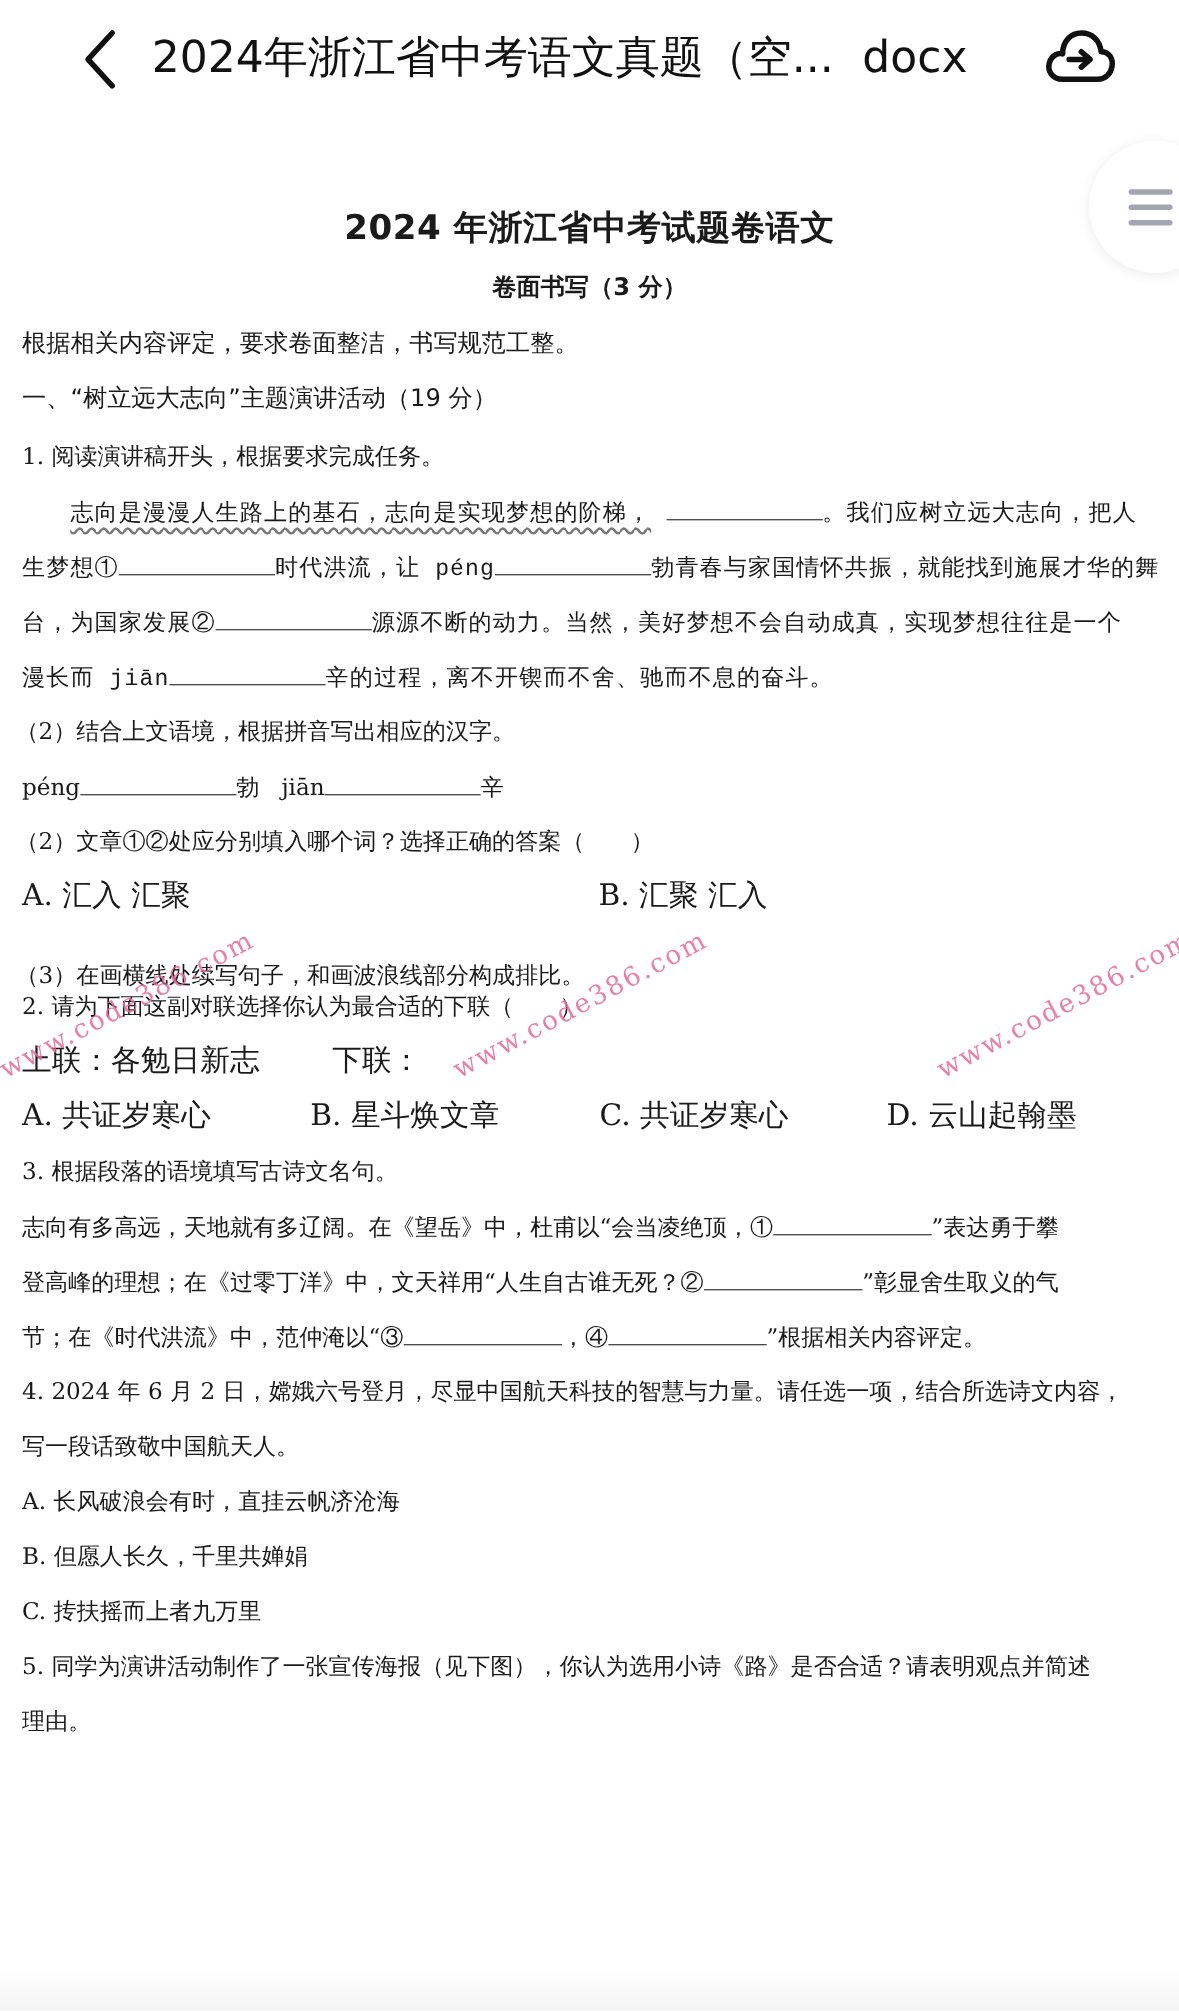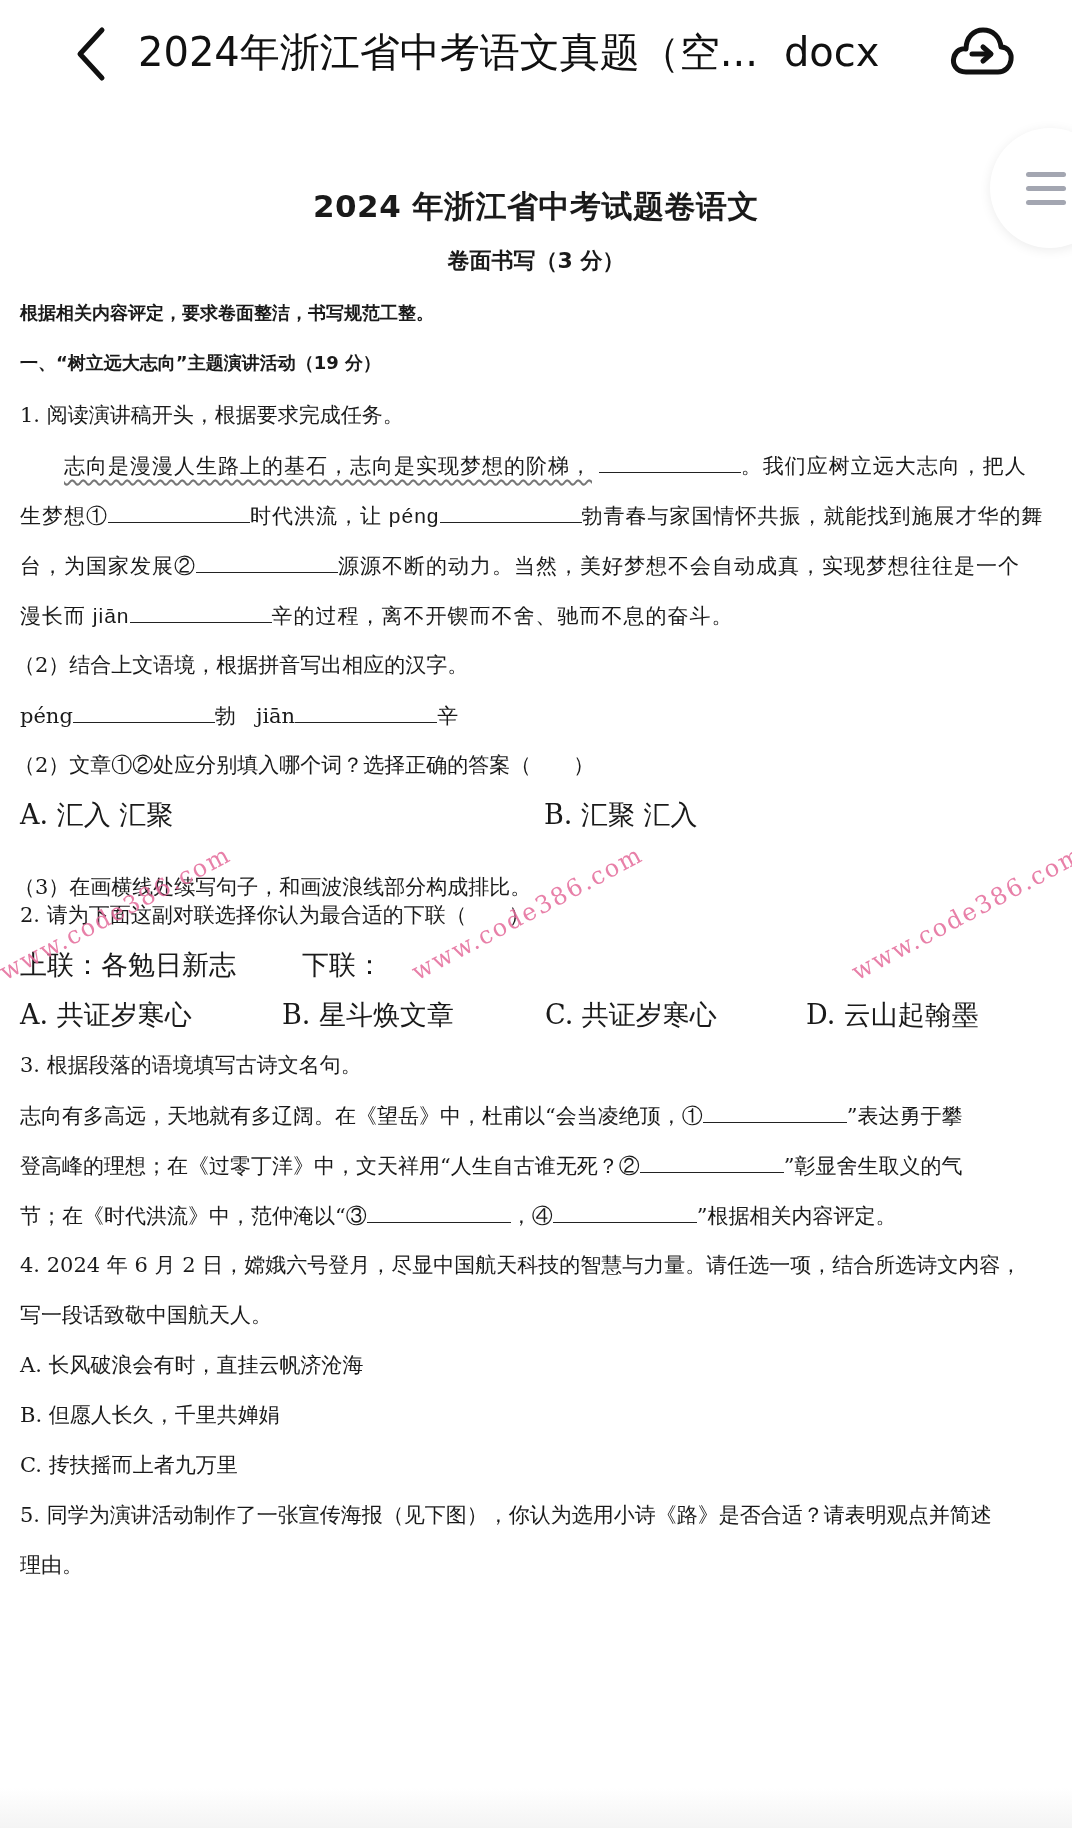--- a/index.html
+++ b/index.html
@@ -22,24 +22,24 @@
     border-radius: 60px; background: #fff;
     box-shadow: 0 2px 12px rgba(0,0,0,0.08);
     cursor: pointer;
   }
   .toc-btn .bar { position: absolute; left: 36px; width: 40px; height: 5px; border-radius: 3px; background: #a3a6b1; }
 
   .page { position: absolute; left: 0; top: 108px; width: 1072px; }
   .line { position: absolute; left: 20px; white-space: nowrap; font-size: 21px; line-height: 30px; }
   .h1 { position: absolute; left: 0; width: 1072px; text-align: center; font-size: 31px; font-weight: bold; font-family: "DejaVu Sans", "Liberation Sans", sans-serif; letter-spacing: 0.5px; }
   .h2 { position: absolute; left: 0; width: 1072px; text-align: center; font-size: 22px; font-weight: bold; font-family: "DejaVu Sans", "Liberation Sans", sans-serif; }
-  .bold { font-weight: bold; font-family: "DejaVu Sans", "Liberation Sans", sans-serif; font-size: 18px; }
+  .bold { font-weight: normal; font-family: "DejaVu Sans", "Liberation Sans", sans-serif; font-size: 22px; }
   .blank { display: inline-block; border-bottom: 1.5px solid #222; height: 22px; vertical-align: baseline; }
   .wavy { text-decoration: underline wavy #777; text-underline-offset: 6px; }
-  .kai { font-family: Liberation Sans, sans-serif; letter-spacing: 1px; }
+  .kai { font-family: Liberation Mono, monospace; letter-spacing: 1px; }
   .watermark {
     position: absolute; color: #e46a9a; font-size: 24px; font-family: "DejaVu Serif", "Liberation Serif", serif;
     transform: rotate(-28deg); transform-origin: left bottom; opacity: 0.85; white-space: nowrap; letter-spacing: 2px;
   }
   .opt { position: absolute; white-space: nowrap; font-size: 27px; line-height: 30px; }
   .bottom-fade { position: absolute; left: 0; bottom: 0; width: 1072px; height: 40px; background: linear-gradient(#ffffff, #f4f4f4); }
 </style>
 </head>
 <body>
 

